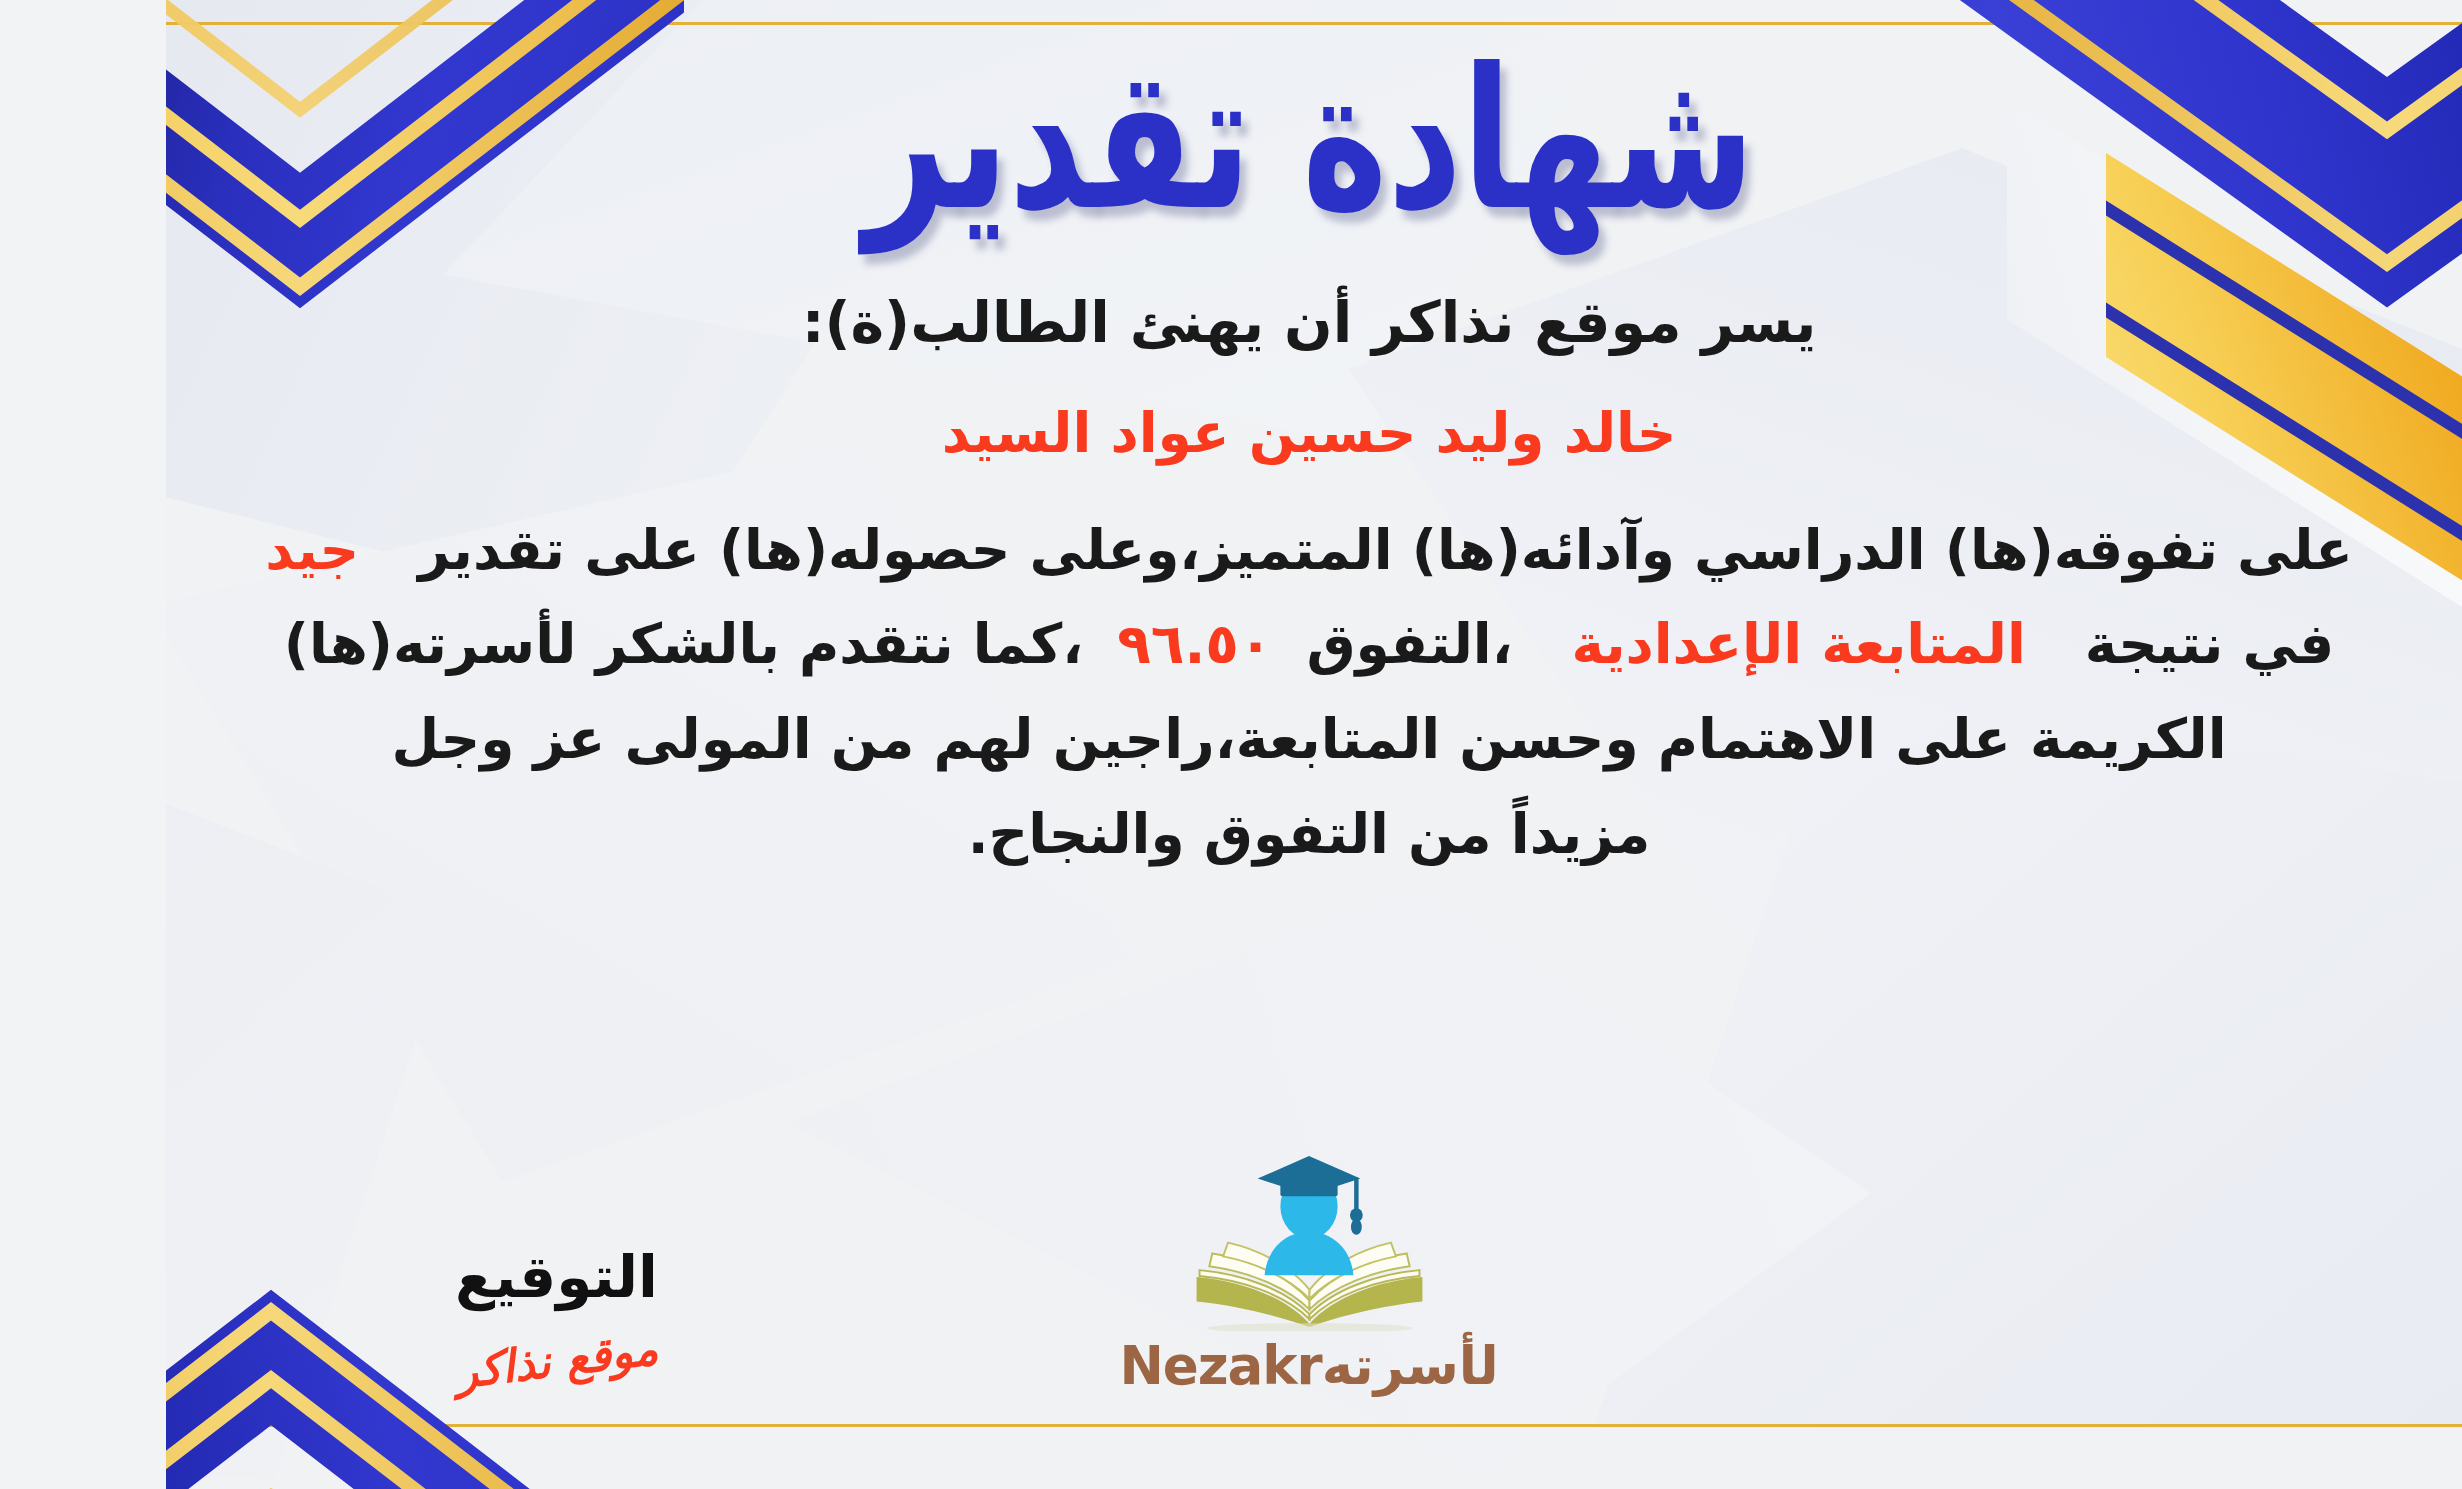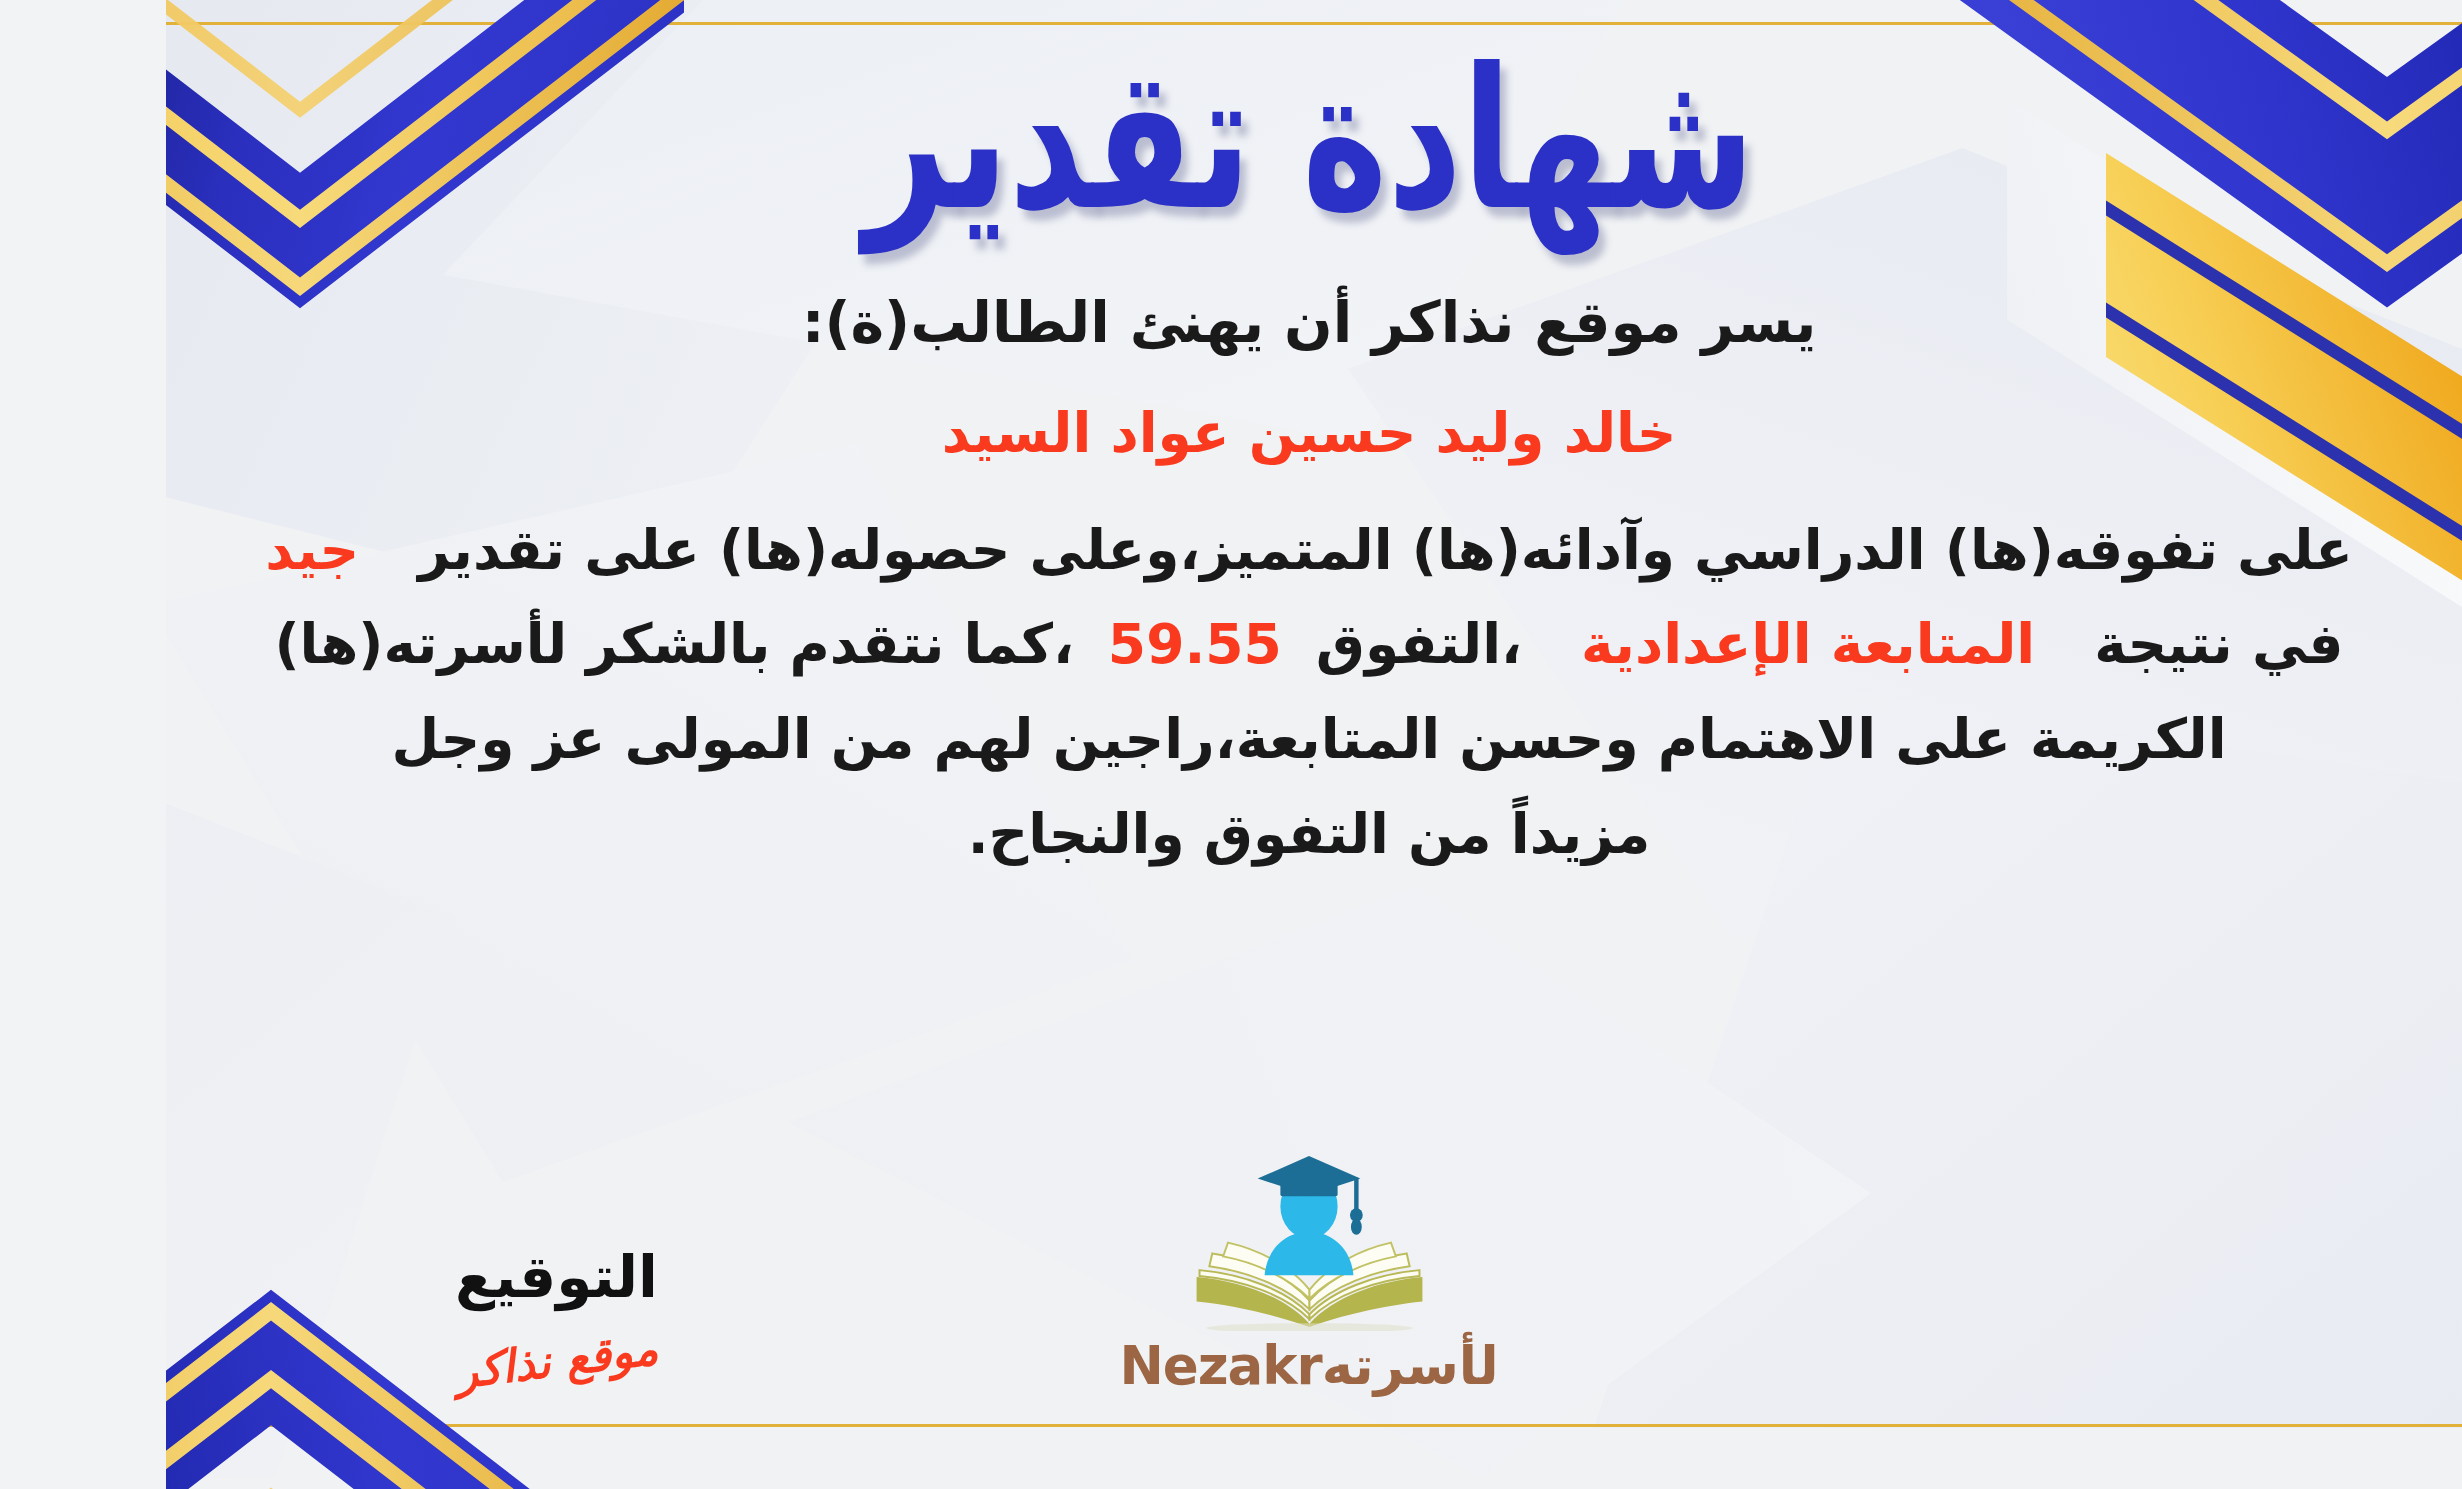--- a/index.html
+++ b/index.html
@@ -276,21 +276,21 @@
     <div class="body-block">
 
       <span class="line greeting">يسر موقع نذاكر أن يهنئ الطالب(ة):</span>
 
       <span class="line student-name">خالد وليد حسين عواد السيد</span>
 
       <div class="para">
 
         <span class="line line-wide"><span>على تفوقه(ها) الدراسي وآدائه(ها) المتميز،وعلى حصوله(ها) على تقدير</span><span class="gap"></span><span class="hl">جيد</span></span>
 
-        <span class="line line-wide"><span>في نتيجة</span><span class="gap"></span><span class="hl">المتابعة الإعدادية</span><span class="gap"></span><span>،التفوق</span><span class="gap-sm"></span><span class="hl">59.55</span><span class="gap-sm"></span><span>،كما نتقدم بالشكر لأسرته(ها)</span></span>
+        <span class="line line-wide"><span>في نتيجة</span><span class="gap"></span><span class="hl">المتابعة الإعدادية</span><span class="gap"></span><span>،التفوق</span><span class="gap-sm"></span><span class="hl">٩٦.٥٠</span><span class="gap-sm"></span><span>،كما نتقدم بالشكر لأسرته(ها)</span></span>
 
         <span class="line line-wide">الكريمة على الاهتمام وحسن المتابعة،راجين لهم من المولى عز وجل</span>
 
         <span class="line">مزيداً من التفوق والنجاح.</span>
       </div>
     </div>
 
     <div class="footer">
 
       <div class="sig-block">

